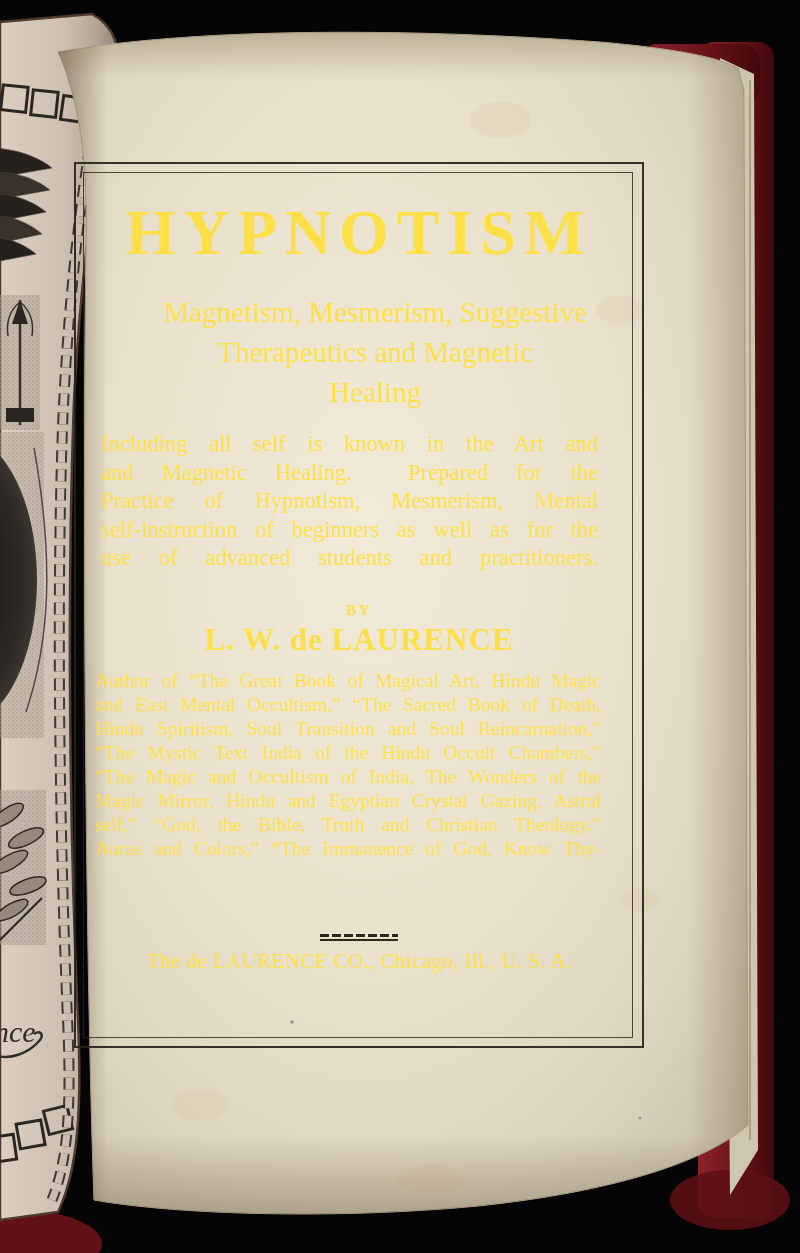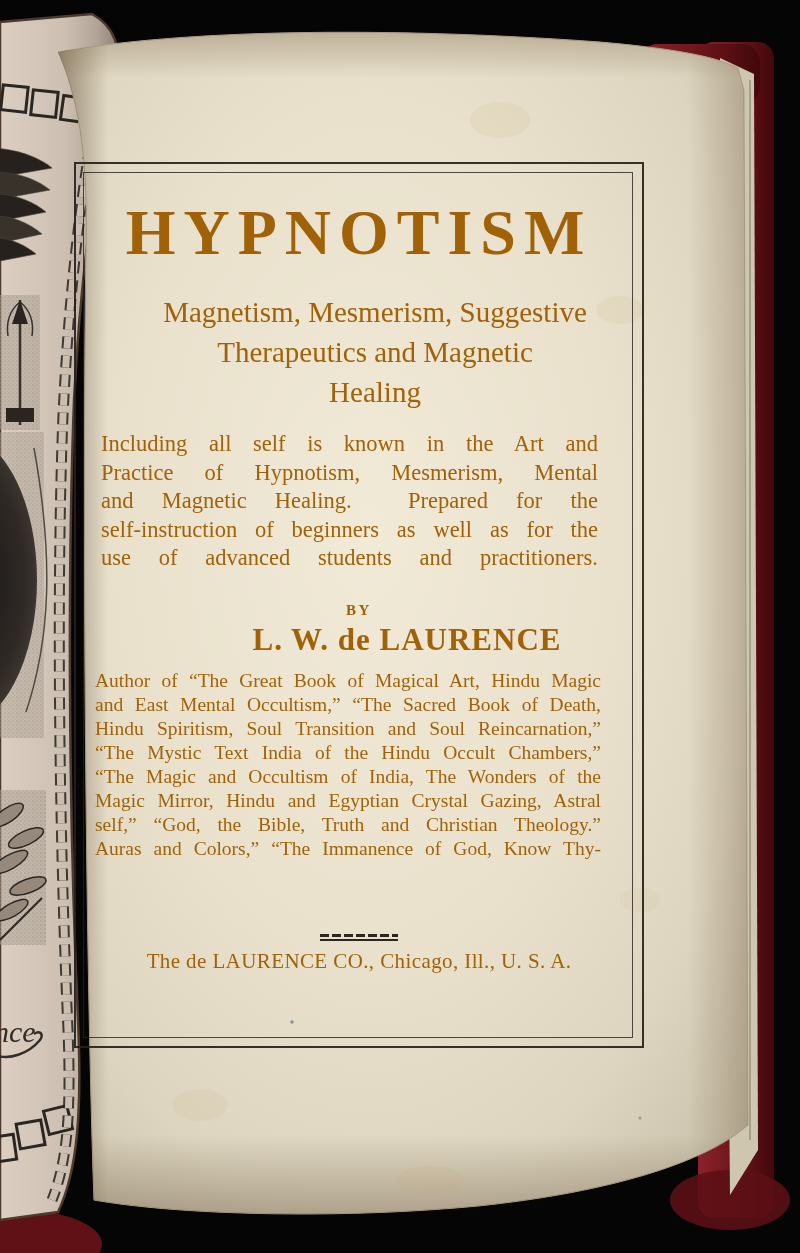--- a/index.html
+++ b/index.html
@@ -1,32 +1,32 @@
 <!DOCTYPE html>
 <html><head>
 <meta charset="utf-8">
 <style>
   html,body{margin:0;padding:0;background:#000;}
   .scene{position:relative;width:800px;height:1253px;overflow:hidden;background:#060505;
          font-family:"Liberation Serif","DejaVu Serif",serif;}
   svg.bg{position:absolute;left:0;top:0;}
   
-  .content{position:absolute;left:74px;top:162px;width:570px;height:886px;color:#a16207;}
+  .content{position:absolute;left:74px;top:162px;width:570px;height:886px;color:#fde047;}
   .frame-outer{position:absolute;left:0;top:0;right:0;bottom:0;border:2px solid rgba(38,33,28,.92);}
   .frame-inner{position:absolute;left:7px;top:8px;right:9px;bottom:8px;border:1.5px solid rgba(38,33,28,.8);}
   .title{position:absolute;top:36px;left:0;width:100%;text-align:center;
          font-size:64px;font-weight:700;letter-spacing:8px;line-height:70px;white-space:nowrap;}
   .subtitle{position:absolute;top:130px;left:16px;width:100%;text-align:center;
             font-size:29px;line-height:40px;}
   .desc{position:absolute;top:268px;left:27px;width:497px;font-size:22.5px;line-height:28.6px;}
   .desc .line{text-align:justify;text-align-last:justify;}
   .by{position:absolute;top:440px;left:0;width:100%;text-align:center;
       font-size:15px;font-weight:700;letter-spacing:2.5px;}
   .name{position:absolute;top:458px;left:0;width:100%;text-align:center;
-        font-size:31px;font-weight:700;letter-spacing:1px;line-height:40px;margin-left:48px;}
+        font-size:31px;font-weight:700;letter-spacing:1px;line-height:40px;}
   .credits{position:absolute;top:507px;left:21px;width:506px;font-size:19.5px;line-height:24px;}
   .credits .line{text-align:justify;text-align-last:justify;}
   .ornament{position:absolute;top:772px;left:50%;transform:translateX(-50%);width:78px;}
   .orn-dash{height:3px;background:repeating-linear-gradient(90deg,#2b2620 0 9px,rgba(0,0,0,0) 9px 12px);}
   .orn-solid{margin-top:2px;height:1.5px;background:#2b2620;}
   .publisher{position:absolute;top:787px;left:0;width:100%;text-align:center;
              font-size:21px;letter-spacing:.4px;}
 </style>
 </head>
 <body>
@@ -193,22 +193,22 @@
     <div class="title">HYPNOTISM</div>
 
     <div class="subtitle">
       <div class="line">Magnetism, Mesmerism, Suggestive</div>
       <div class="line">Therapeutics and Magnetic</div>
       <div class="line">Healing</div>
     </div>
 
     <div class="desc">
       <div class="line">Including all self is known in the Art and</div>
+      <div class="line">and Magnetic Healing.&nbsp; Prepared for the</div>
       <div class="line">Practice of Hypnotism, Mesmerism, Mental</div>
-      <div class="line">and Magnetic Healing.&nbsp; Prepared for the</div>
       <div class="line">self-instruction of beginners as well as for the</div>
       <div class="line">use of advanced students and practitioners.</div>
     </div>
 
     <div class="by">BY</div>
     <div class="name">L. W. de LAURENCE</div>
 
     <div class="credits">
       <div class="line">Author of “The Great Book of Magical Art, Hindu Magic</div>
       <div class="line">and East Mental Occultism,” “The Sacred Book of Death,</div>

